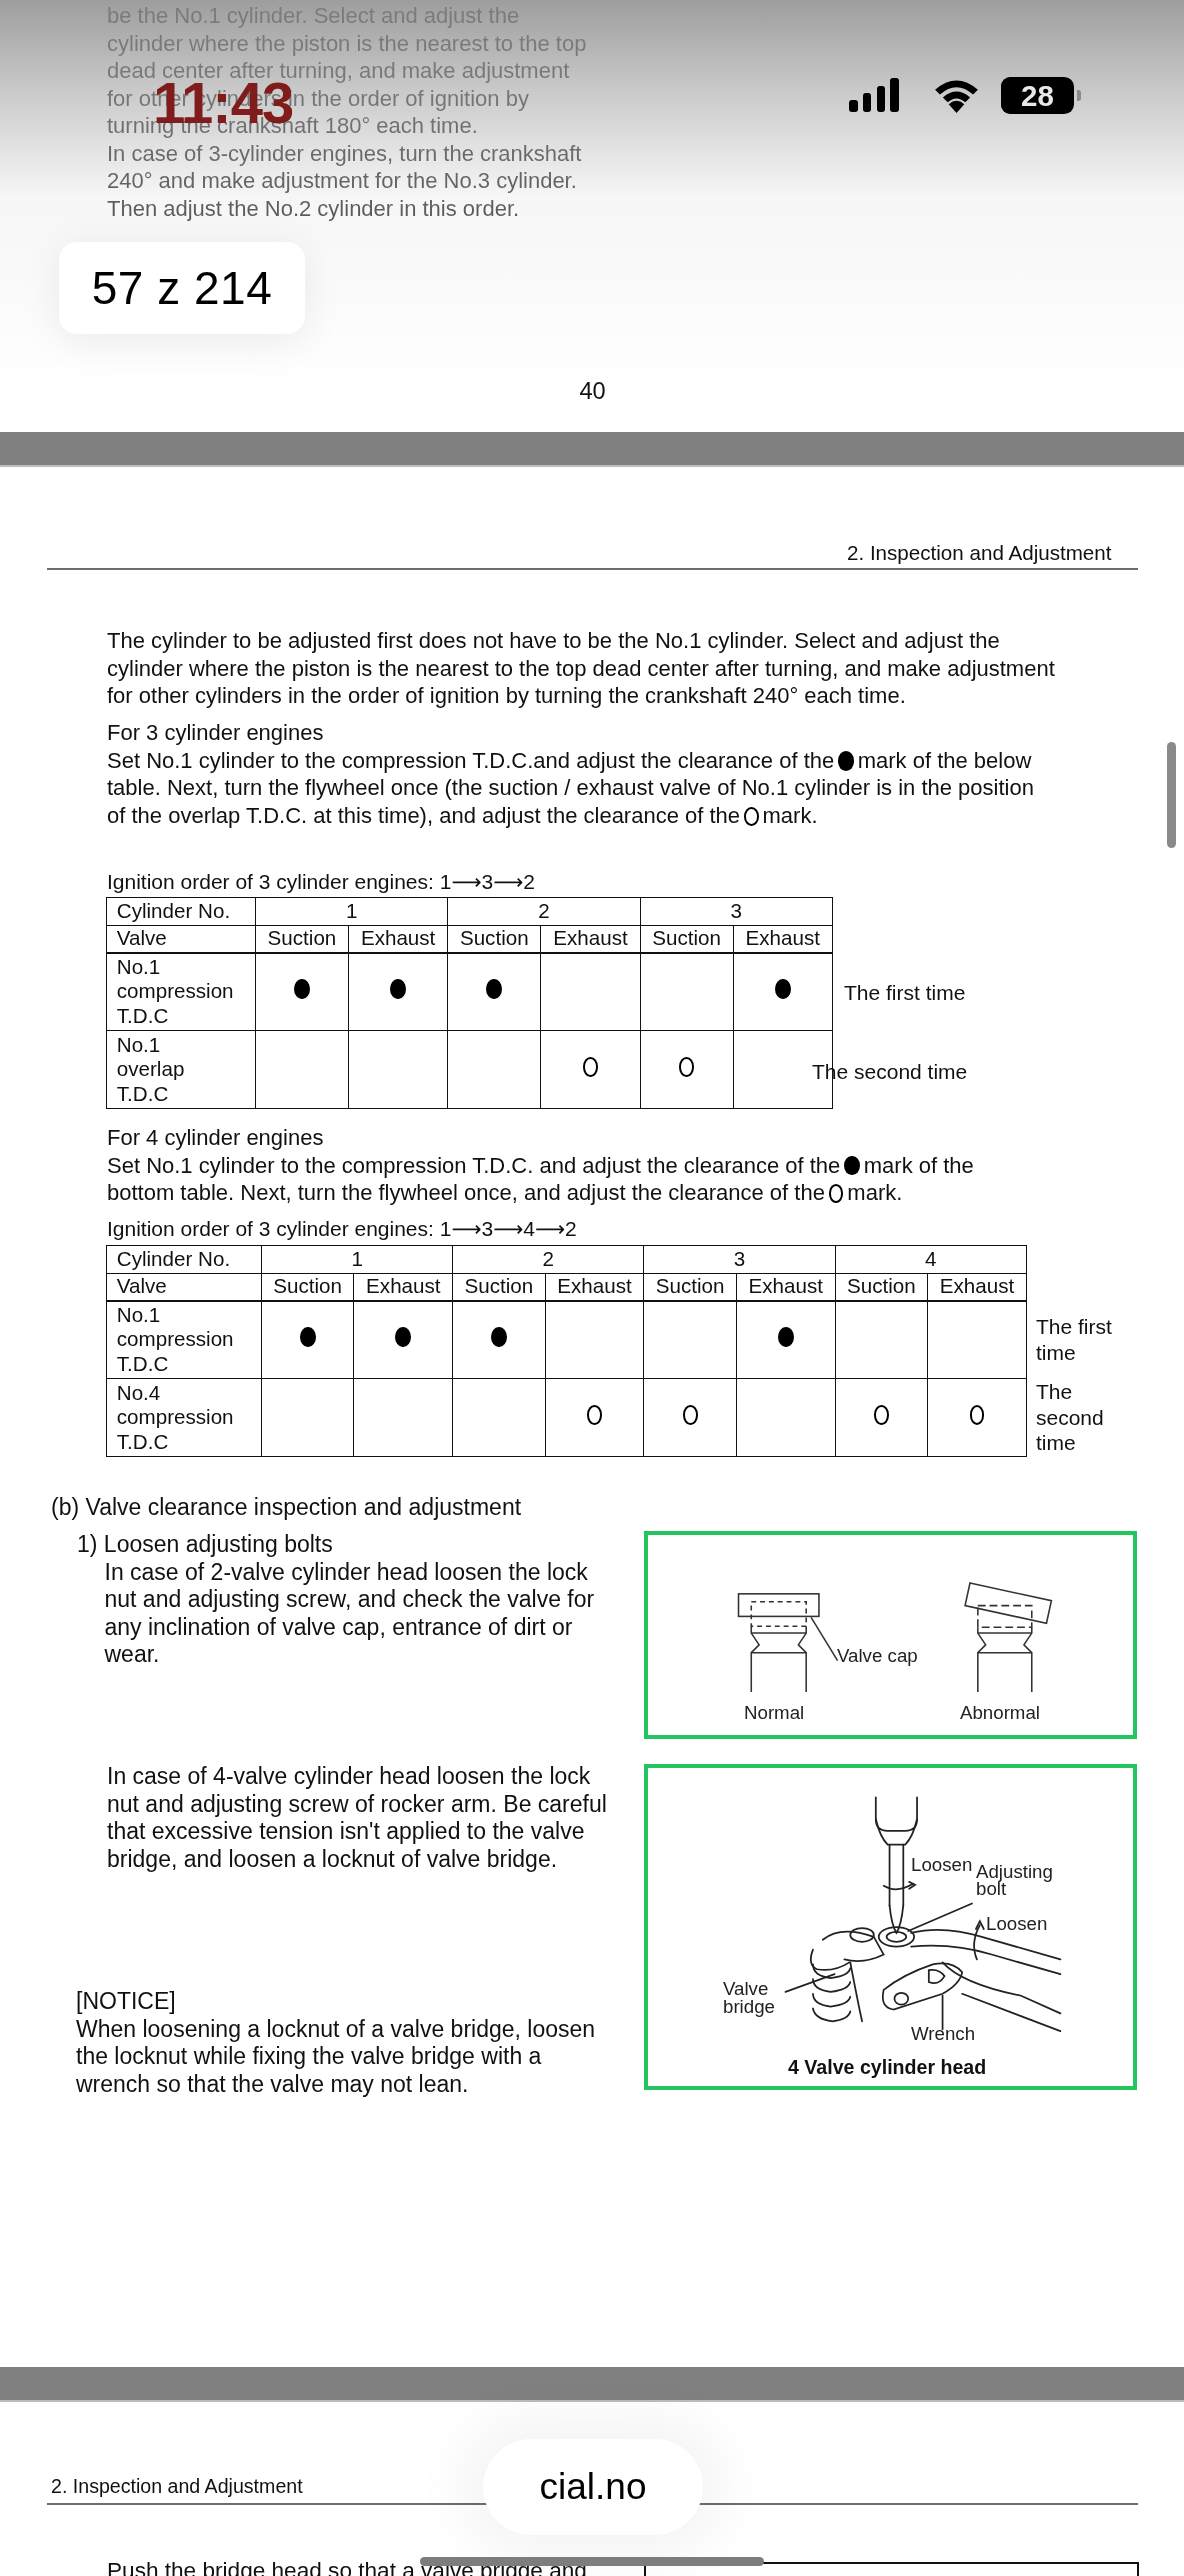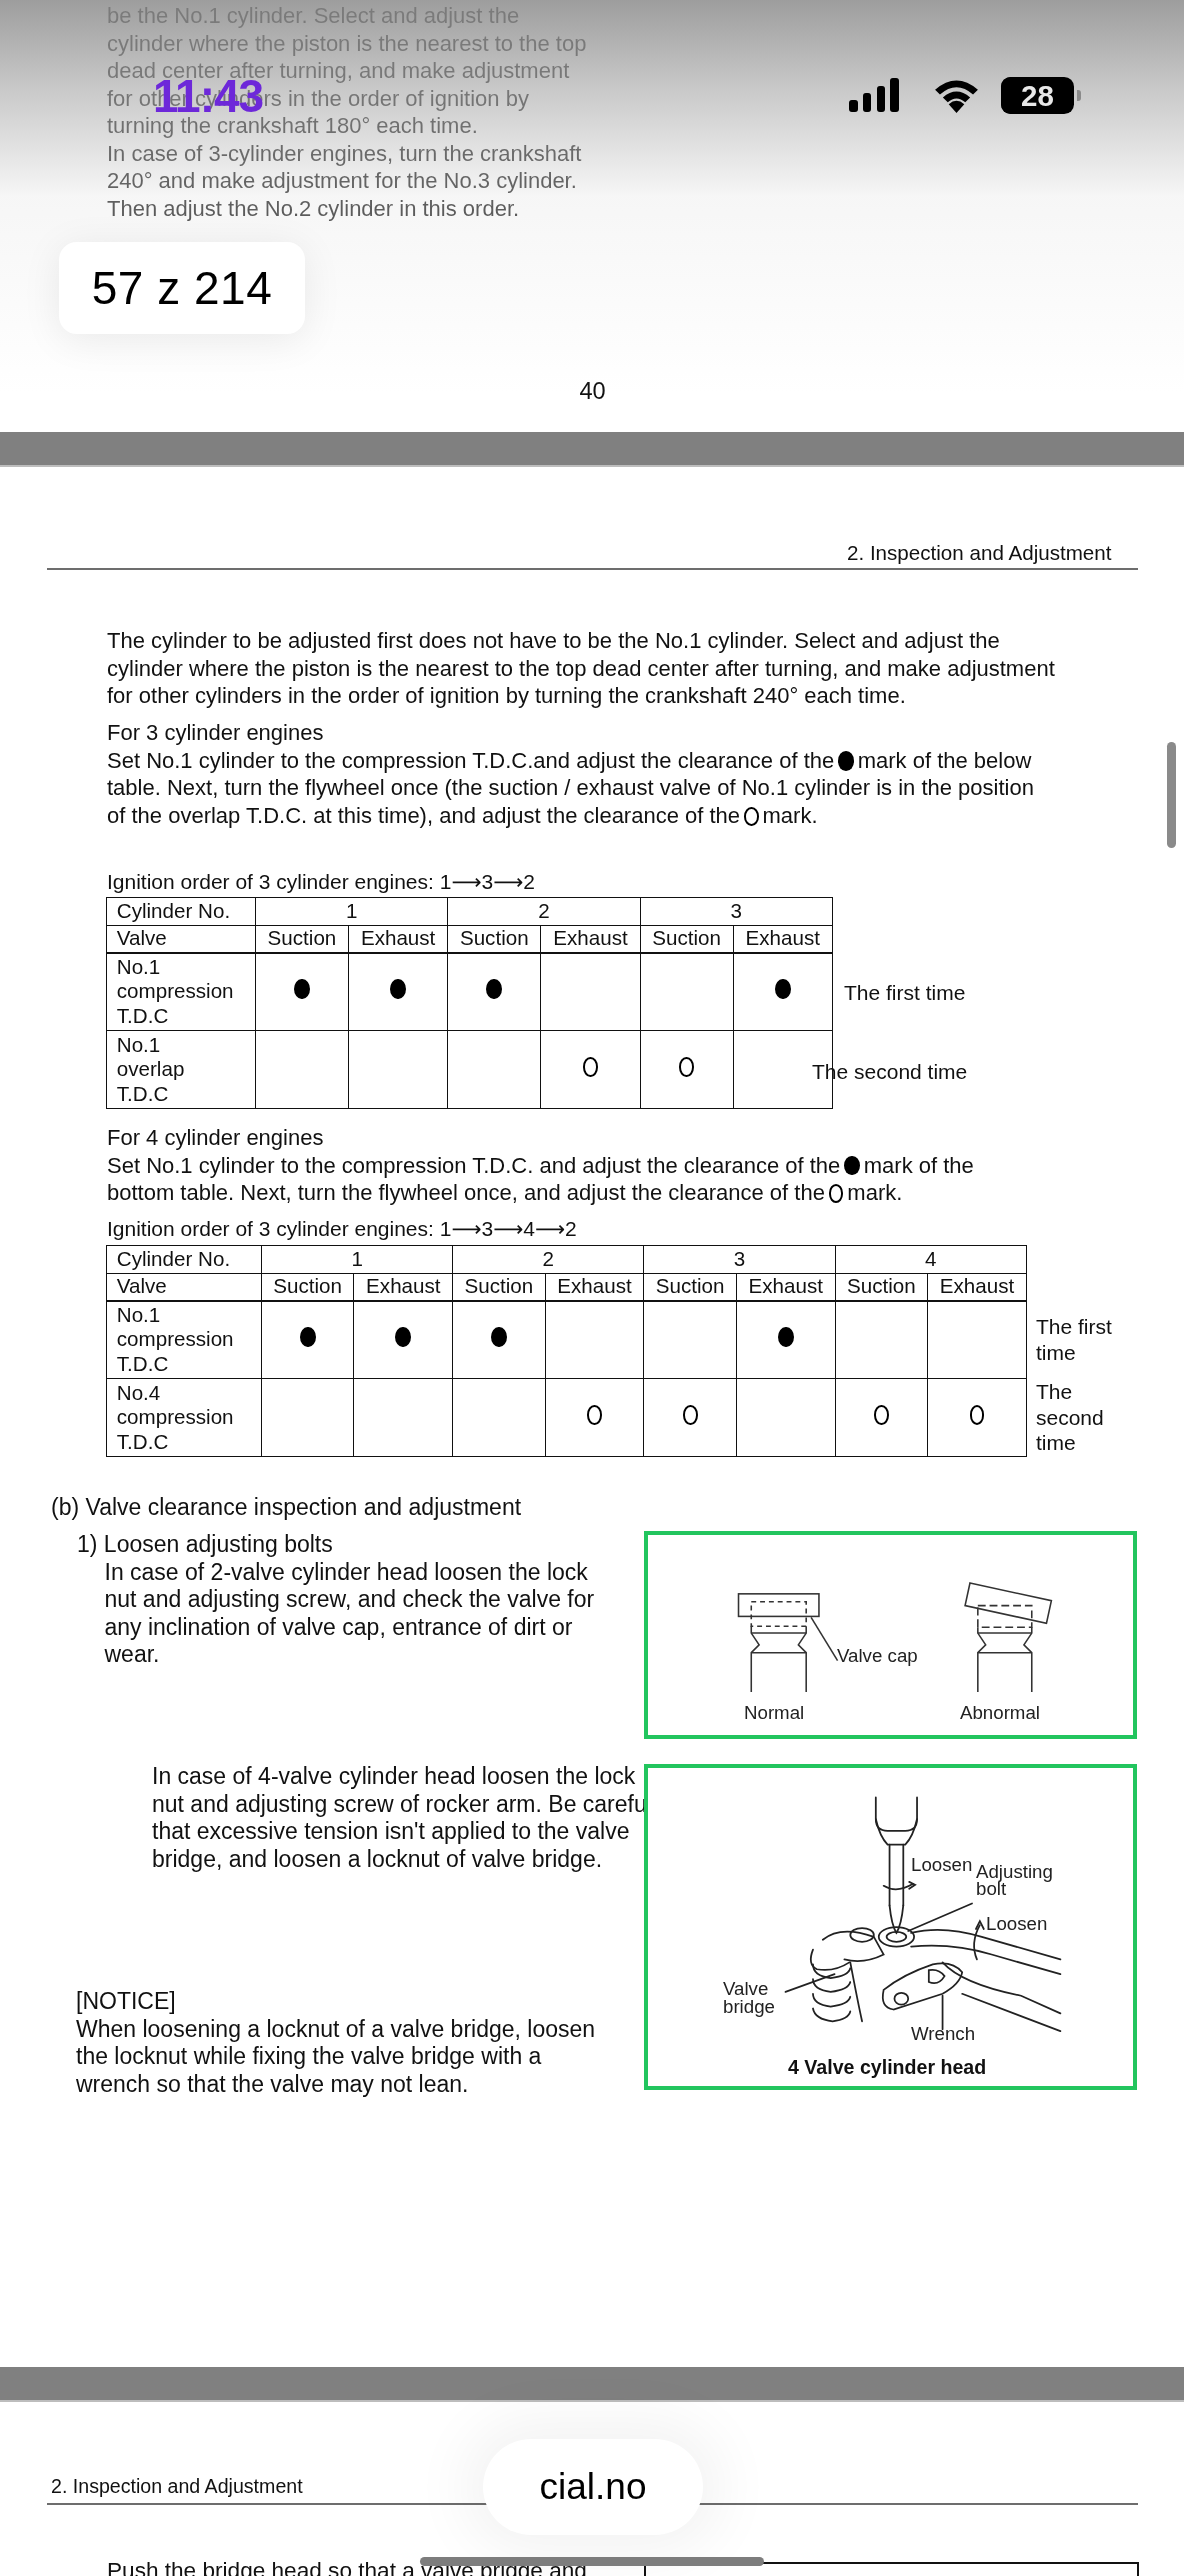--- a/index.html
+++ b/index.html
@@ -31,35 +31,35 @@
   table.vt tr.h1 td { height: 27.5px; }
   table.vt tr.h2 td { height: 27.5px; border-bottom-width: 2.9px; }
   table.vt tr.body td { height: 78px; }
   .m-dot { display: inline-block; width: 15.7px; height: 20.6px; border-radius: 50%; background: #000; }
   .m-ring { display: inline-block; width: 14.7px; height: 19.6px; border-radius: 50%; border: 2.5px solid #000; }
   .side-note { position: absolute; font-size: 21px; line-height: 25.5px; color: #111; }
 
   .sec-b { position: absolute; left: 51px; font-size: 23px; color: #111; }
   .step { position: absolute; left: 77px; width: 550px; font-size: 23px; line-height: 27.5px; color: #111; }
   .step .indent { padding-left: 27.5px; }
-  .para4 { position: absolute; left: 107px; width: 531px; font-size: 23px; line-height: 27.5px; color: #111; margin-left: 45px; }
+  .para4 { position: absolute; left: 107px; width: 531px; font-size: 23px; line-height: 27.5px; color: #111; }
   .notice { position: absolute; left: 76px; width: 570px; font-size: 23px; line-height: 27.5px; color: #111; }
 
   .figbox { position: absolute; border: 4px solid #22c55e; background: #fff; padding-left: 20px; }
   .figbox svg { position: absolute; left: 0; top: 0; }
   .fig-label { position: absolute; font-size: 18.7px; color: #222; white-space: nowrap; }
   .fig-title { position: absolute; font-size: 19.6px; font-weight: bold; color: #111; white-space: nowrap; }
 
   .cut-text { position: absolute; left: 107px; top: 2558px; font-size: 22.6px; color: #111; white-space: nowrap; }
   .cut-box { position: absolute; left: 644px; top: 2562px; width: 495px; height: 29.5px; border: 2px solid #111; border-bottom: none; }
 
   
   .top-fade { position: absolute; left: 0; top: 0; width: 1185px; height: 393px;
     background: linear-gradient(to bottom, rgba(140,140,140,0.85) 0%, rgba(170,170,170,0.65) 22%, rgba(230,230,230,0.35) 50%, rgba(255,255,255,0) 100%); pointer-events: none; }
-  .status-time { position: absolute; left: 153px; top: 69px; font-size: 46px; font-weight: bold; color: #6d28d9; letter-spacing: -1px; }
+  .status-time { position: absolute; left: 153px; top: 69px; font-size: 58px; font-weight: bold; color: #7f1d1d; letter-spacing: -1px; }
   .status-icons { position: absolute; left: 847px; top: 73px; width: 236px; height: 45px; }
   .sig { position: absolute; bottom: 5.9px; width: 8.8px; background: #000; border-radius: 2.9px; }
   .battery { position: absolute; left: 154px; top: 3.9px; width: 73px; height: 37px; border-radius: 9.8px; background: #000000; overflow: hidden; }
   .battery .lvl { position: absolute; left: 0; top: 0; bottom: 0; width: 28%; background: #000; }
   .battery .txt { position: absolute; left: 0; width: 100%; top: 2px; text-align: center; font-weight: bold; font-size: 29.5px; color: #e8e8e8; }
   .battery-tip { position: absolute; left: 230px; top: 16.7px; width: 3.9px; height: 11.8px; border-radius: 0 2.9px 2.9px 0; background: #8a8a8a; }
 
   .counter-pill { position: absolute; left: 59px; top: 242px; width: 246px; height: 92px; background: #fff; border-radius: 17.7px;
     box-shadow: 0 5.9px 39px rgba(0,0,0,0.08); display: flex; align-items: center; justify-content: center; font-size: 46px; color: #000; letter-spacing: 0.5px; }
 

